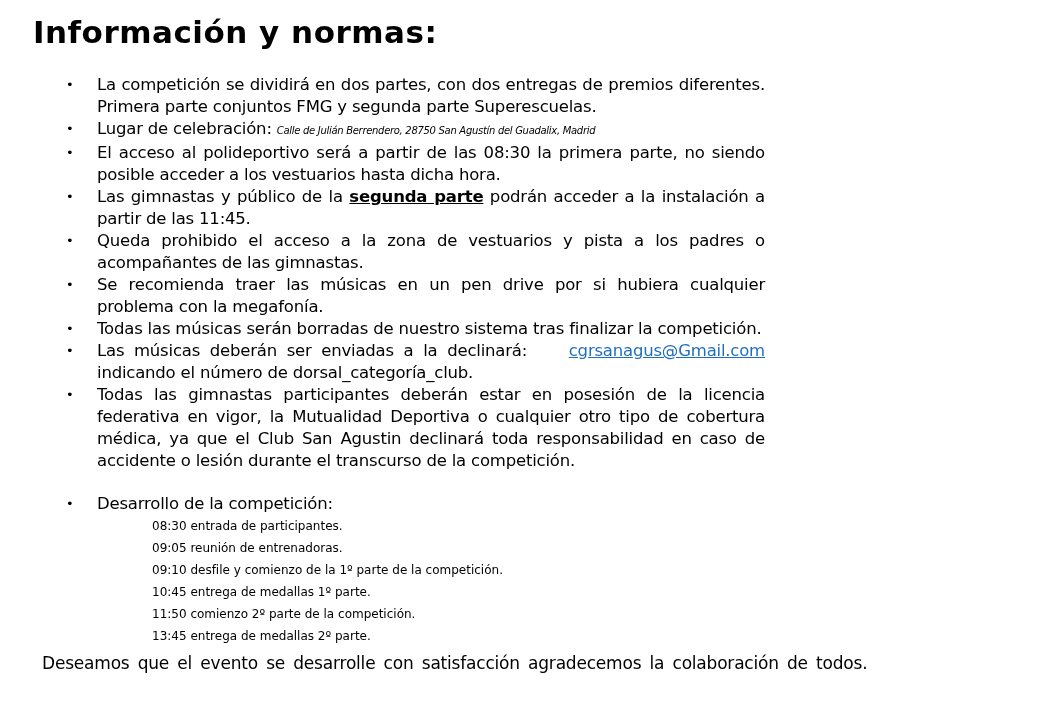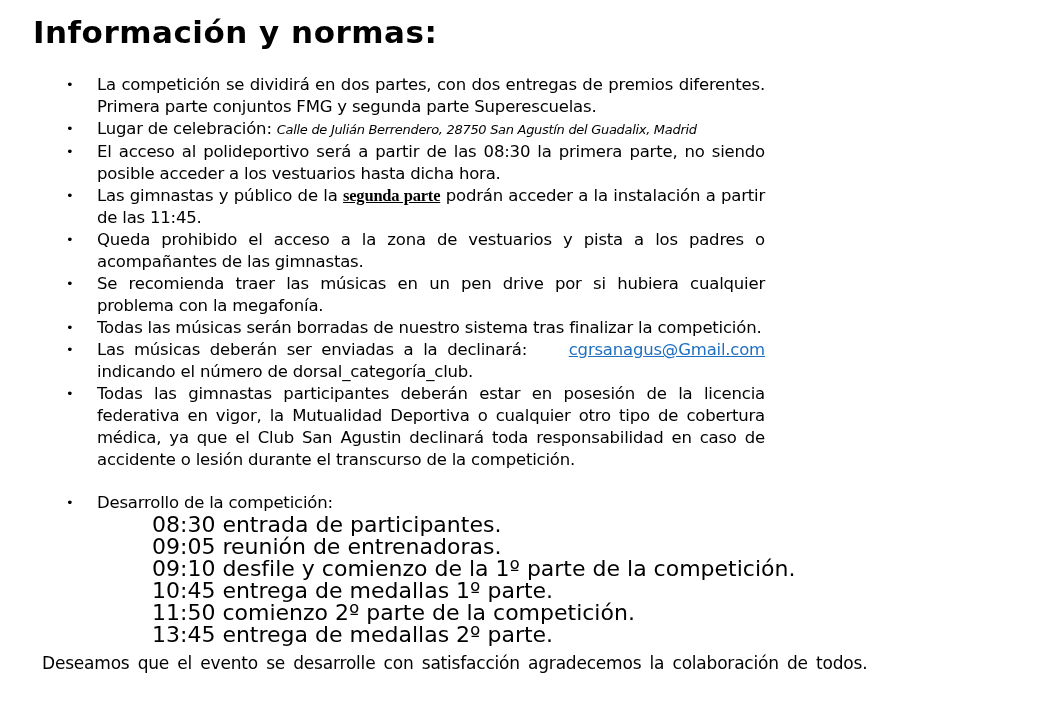--- a/index.html
+++ b/index.html
@@ -53,36 +53,35 @@
   .bullet-text {
     flex: 1;
     font-size: 16.5px;
     line-height: 22px;
     text-align: justify;
     letter-spacing: -0.2px;
   }
   .seg-plain { }
   .seg-address {
     font-style: italic;
-    font-size: 13px;
+    font-size: 10px;
     letter-spacing: -0.3px;
   }
   .seg-strong {
     font-weight: 700;
     text-decoration: underline;
-    font-family: Liberation Serif, serif;
   }
   .seg-link {
     text-decoration: underline;
     cursor: pointer;
   }
   .schedule {
     margin-left: 86px;
     margin-top: 0;
-    font-size: 22px;
+    font-size: 12px;
     line-height: 22px;
   }
   .schedule-line {
     white-space: nowrap;
   }
   .closing {
     position: absolute;
     left: 30px;
     top: 640px;
     margin: 12px;

